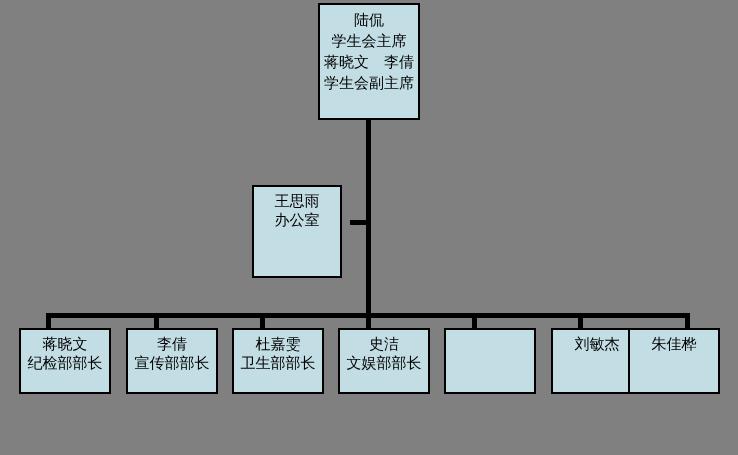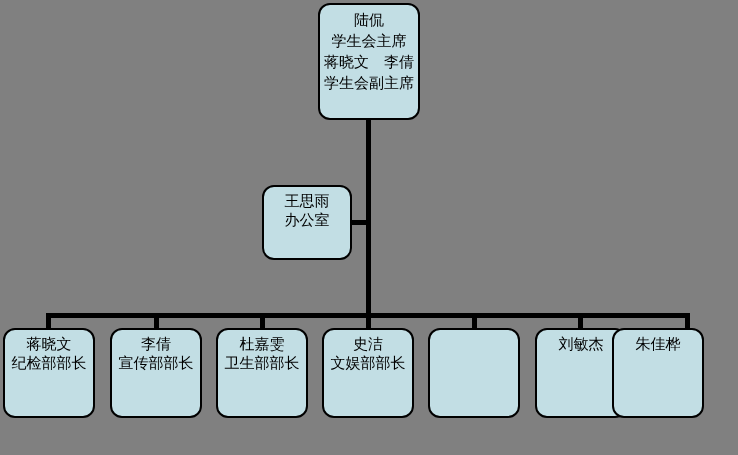--- a/index.html
+++ b/index.html
@@ -14,39 +14,39 @@
     background: var(--bg, #808080);
     overflow: hidden;
     font-family: "Liberation Serif", serif;
     color: var(--text, #000);
   }
   .node {
     position: absolute;
     box-sizing: border-box;
     background: var(--fill, #c2dee4);
     border: 2px solid var(--border, #000);
-    border-radius: 12px;
+    border-radius: 0;
     text-align: center;
     font-size: 15px;
     line-height: 19px;
     padding-top: 5px;
     white-space: nowrap;
   }
   .node-root {
     left: 318px; top: 3px;
     width: 102px; height: 117px;
     line-height: 21px;
   }
   .node-office {
-    left: 262px; top: 185px;
-    width: 90px; height: 75px;
+    left: 252px; top: 185px;
+    width: 90px; height: 93px;
   }
   .node-dept {
     top: 328px;
-    width: 92px; height: 90px;
+    width: 92px; height: 66px; margin-left: 16px;
   }
   .line {
     position: absolute;
     background: var(--line, #000);
   }
   .trunk-vertical   { left: 366px; top: 119px; width: 5px; height: 199px; }
   .trunk-horizontal { left: 46px;  top: 313px; width: 644px; height: 5px; }
   .office-connector { left: 350px; top: 220px; width: 18px; height: 5px; }
   .stub { top: 313px; width: 5px; height: 15px; }
 </style>

